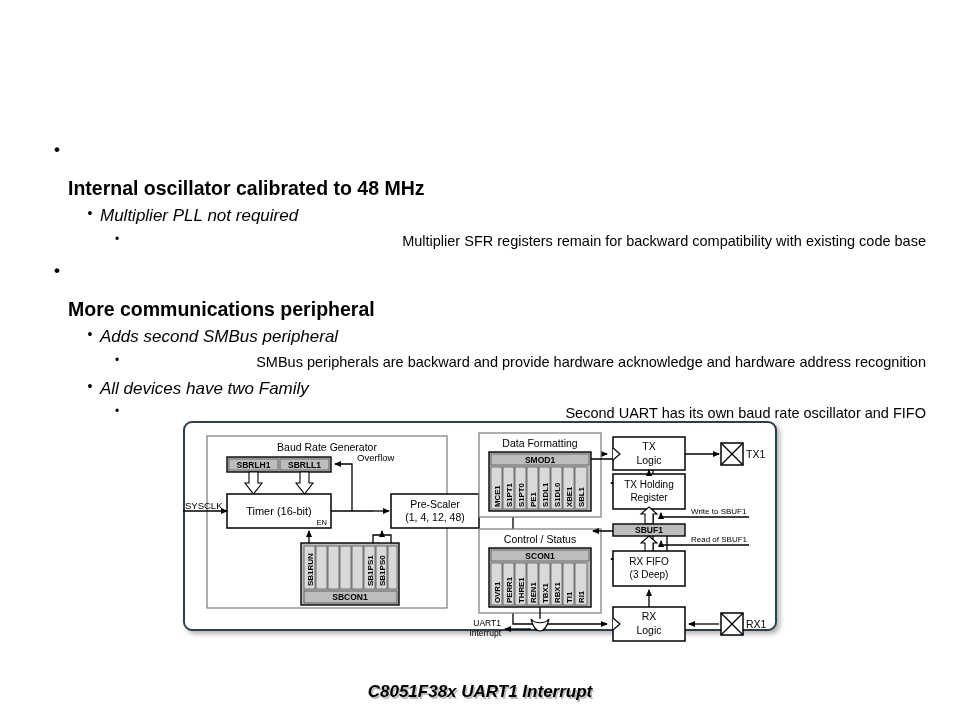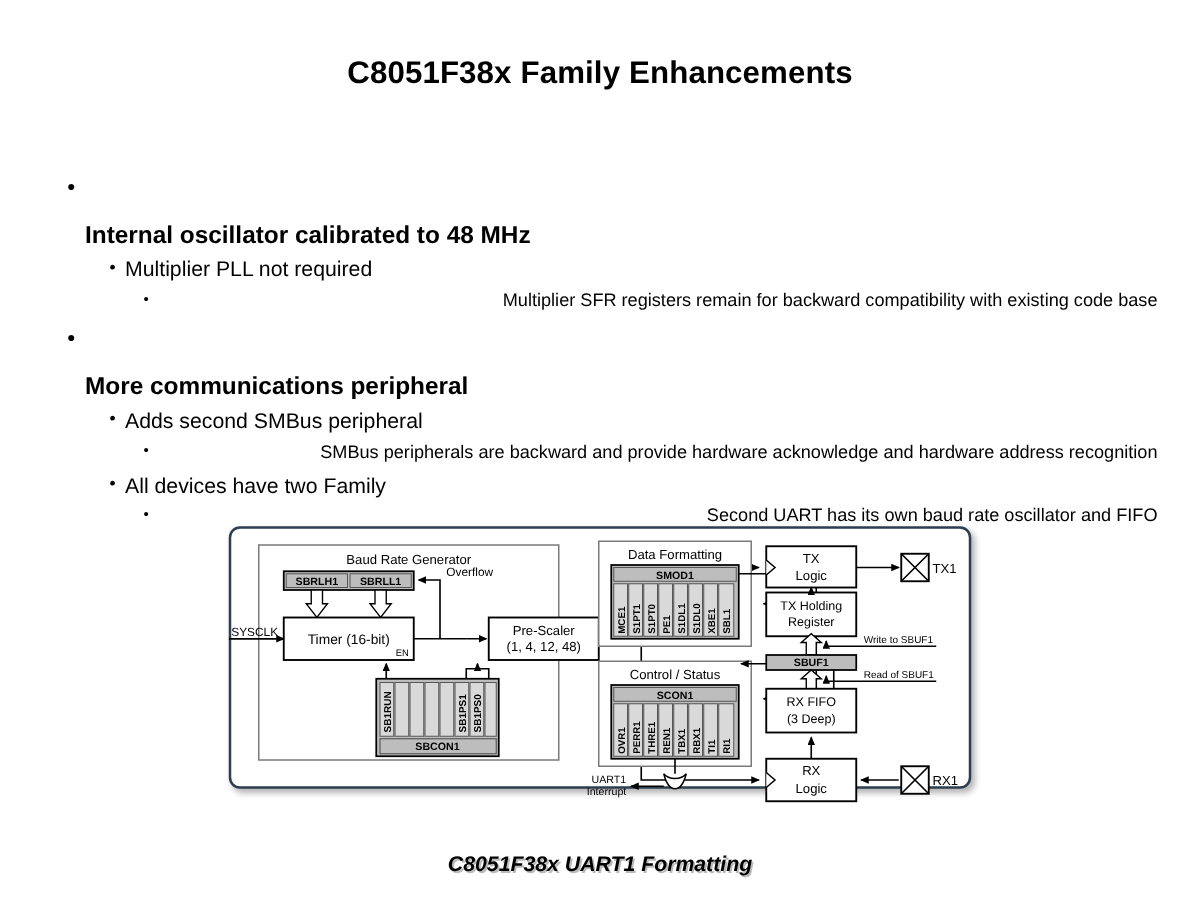--- a/index.html
+++ b/index.html
@@ -21,21 +21,21 @@
   .b{display:flex;align-items:flex-start;}
   .b .dot{flex:none;text-align:center;}
   .b .tx{flex:1;}
 
   .lvl1{font-size:19.5px;font-weight:bold;margin-bottom:1px;}
   .lvl1 .dot{width:22px;font-size:17px;line-height:1.45;}
   .lvl1 .tx{line-height:1.45;margin-top:36px;}
 
   .lvl2{font-size:17px;font-weight:normal;margin-bottom:1px;}
   .lvl2 .dot{width:20px;margin-left:34px;font-size:14px;line-height:1.5;}
-  .lvl2 .tx{line-height:1.5;}
+  .lvl2 .tx{line-height:1.5;font-style:italic;}
 
   .lvl3{font-size:14.5px;font-weight:normal;margin-bottom:1px;}
   .lvl3 .dot{width:18px;margin-left:62px;font-size:12px;line-height:1.5;}
   .lvl3 .tx{line-height:1.52;text-align:right;}
 
   
   .diagram-wrap{position:absolute;left:183px;top:421px;width:594px;height:210px;}
   .frame{
     position:absolute;inset:0;border:2px solid #2c3e50;border-radius:9px;
     background:#fff;box-sizing:border-box;
@@ -48,21 +48,20 @@
     position:absolute;left:0;top:682px;width:960px;text-align:center;
     font-size:17px;font-weight:bold;font-style:italic;color:#000;
     text-shadow:1.5px 1.5px 0 rgba(150,150,150,.65);
   }
 </style>
 </head>
 <body>
 
 <div class="slide">
 
-  <div class="title">C8051F38x Family Enhancements</div>
 
   <div class="bullets">
 
     <div class="b lvl1">
       <span class="dot">•</span>
       <span class="tx">Internal oscillator calibrated to 48 MHz</span>
     </div>
 
     <div class="b lvl2">
       <span class="dot">•</span>
@@ -266,15 +265,15 @@
 
         <path d="M536,203 L506,203" marker-end="url(#ar)"></path>
         <rect x="538" y="192" width="22" height="22" fill="#fff" stroke="#000" stroke-width="1.5"></rect>
         <path d="M538,192 L560,214 M560,192 L538,214" stroke="#000" stroke-width="1.3"></path>
         <text x="563" y="207" font-family="Liberation Sans, sans-serif" font-size="10.5" fill="#000" stroke="none">RX1</text>
 
       </g>
     </svg>
   </div>
 
-  <div class="caption">C8051F38x UART1 Formatting</div>
+  <div class="caption">C8051F38x UART1 Interrupt</div>
 
 </div>
 
 </body></html>

